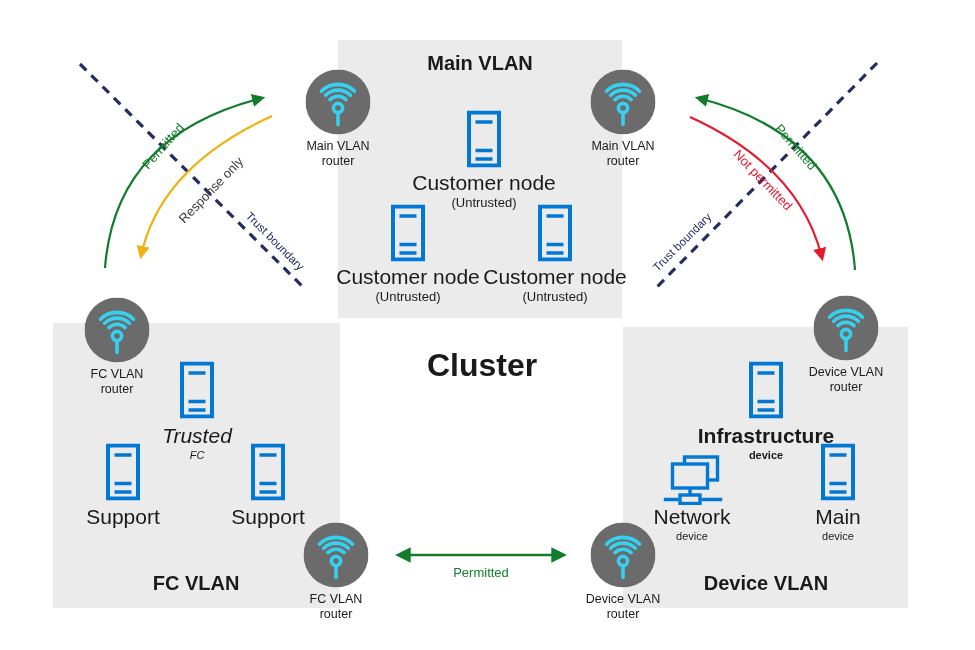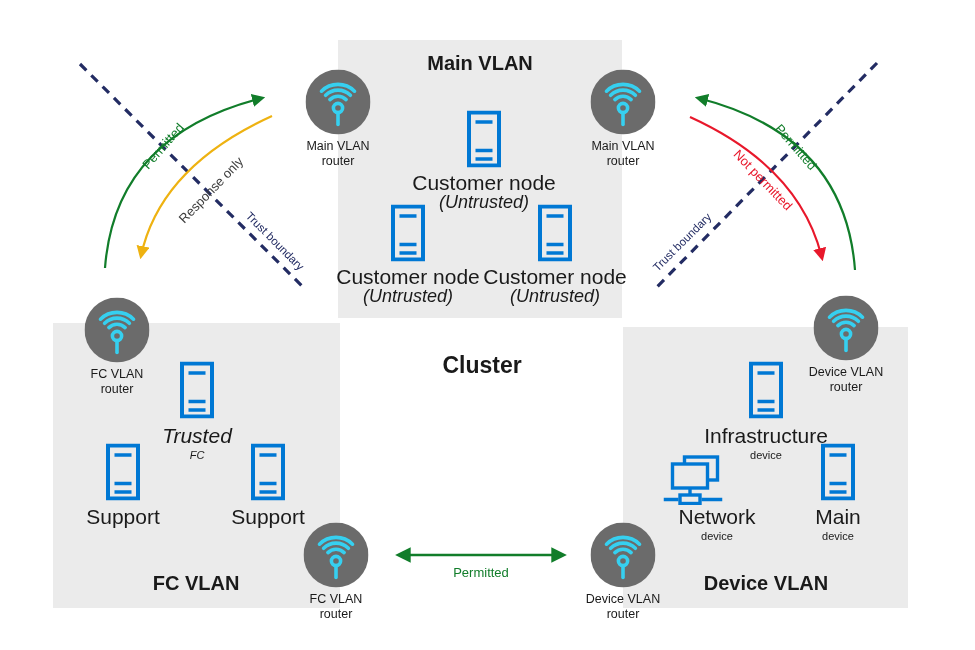--- a/index.html
+++ b/index.html
@@ -8,33 +8,33 @@
     background:#ffffff;color:#1a1a1a;
     font-family:"Liberation Sans", sans-serif;
   }
   .box{position:absolute;background:#ebebeb;}
   .vlan-title{
     position:absolute;transform:translateX(-50%);
     font-size:20px;font-weight:700;white-space:nowrap;line-height:24px;
   }
   .cluster-title{
     position:absolute;transform:translateX(-50%);
-    font-size:23px;font-weight:700;line-height:40px;white-space:nowrap;
+    font-size:32px;font-weight:700;line-height:40px;white-space:nowrap;
   }
   .router{position:absolute;width:65px;height:65px;transform:translate(-50%,-50%);}
   .router-label{
     position:absolute;top:69px;left:50%;transform:translateX(-50%);
     text-align:center;font-size:12.5px;line-height:15px;white-space:nowrap;color:#1a1a1a;
   }
   .server{position:absolute;transform:translate(-50%,-50%);line-height:0;}
   .netdev{position:absolute;transform:translate(-50%,-50%);line-height:0;}
   .nlabel{position:absolute;transform:translateX(-50%);text-align:center;white-space:nowrap;}
   .nlabel .l1{font-size:21px;line-height:19.5px;}
   .nlabel .l2{font-size:11px;line-height:19.5px;}
-  .nlabel .l2.small{font-size:18px;font-style:italic;}
+  .nlabel .l2.small{font-size:13px;}
   .flow-label{
     position:absolute;white-space:nowrap;font-size:13px;
     transform:translate(-50%,-50%) rotate(var(--r,0deg));
   }
   .flow-label.tb{font-size:11.5px;color:#232c63;}
   .flow-label.green{color:#117d2a;}
   .flow-label.red{color:#e8182b;}
   .flow-label.dark{color:#3d3d3d;}
   svg.overlay{position:absolute;left:0;top:0;width:975px;height:650px;pointer-events:none;}
 </style>
@@ -264,38 +264,38 @@
 <div class="server" style="left:766px;top:390px;">
   <svg width="34" height="57" viewBox="0 0 34 57">
     <rect x="2" y="2" width="30" height="53" fill="none" stroke="#0078d4" stroke-width="4"></rect>
     <g stroke="#0078d4" stroke-width="3.6">
       <line x1="8.5" y1="11.5" x2="25.5" y2="11.5"></line>
       <line x1="8.5" y1="40" x2="25.5" y2="40"></line>
       <line x1="8.5" y1="48.5" x2="25.5" y2="48.5"></line>
     </g>
   </svg>
 </div>
-<div class="nlabel" style="left:766px;top:426px;">
+<div class="nlabel" style="left:766px;top:426px;font-weight:bold;">
   <div class="l1">Infrastructure</div>
   <div class="l2">device</div>
 </div>
 
 <div class="netdev" style="left:693px;top:480px;">
   <svg width="59" height="50" viewBox="0 0 59 50">
     <g fill="none" stroke="#0078d4" stroke-width="3.4">
       <rect x="21" y="2" width="33" height="23"></rect>
       <rect x="9" y="9" width="35" height="24" fill="#ebebeb"></rect>
       <path d="M 26.5 33 V 39"></path>
       <path d="M 0 44.5 H 15"></path>
       <path d="M 38 44.5 H 59"></path>
       <rect x="16.5" y="40" width="20" height="8.5"></rect>
     </g>
   </svg>
 </div>
-<div class="nlabel" style="left:717px;top:507px;">
+<div class="nlabel" style="left:692px;top:507px;">
   <div class="l1">Network</div>
   <div class="l2">device</div>
 </div>
 
 <div class="server" style="left:838px;top:472px;">
   <svg width="34" height="57" viewBox="0 0 34 57">
     <rect x="2" y="2" width="30" height="53" fill="none" stroke="#0078d4" stroke-width="4"></rect>
     <g stroke="#0078d4" stroke-width="3.6">
       <line x1="8.5" y1="11.5" x2="25.5" y2="11.5"></line>
       <line x1="8.5" y1="40" x2="25.5" y2="40"></line>

